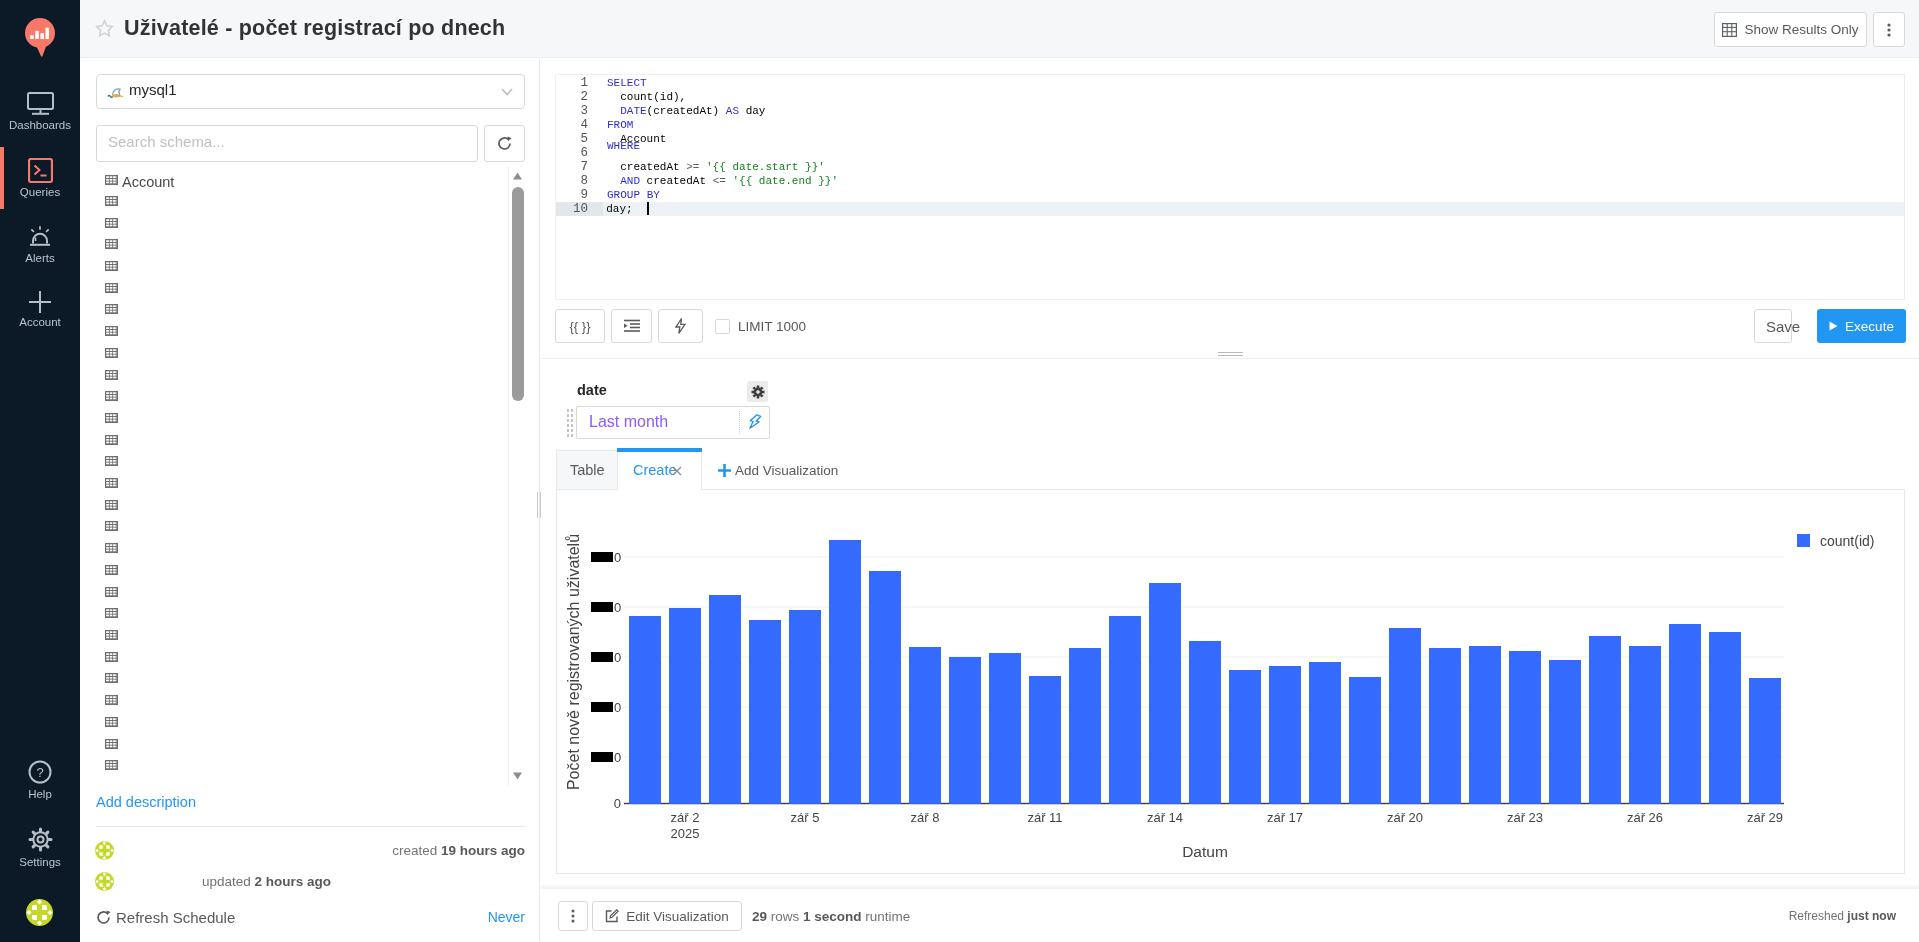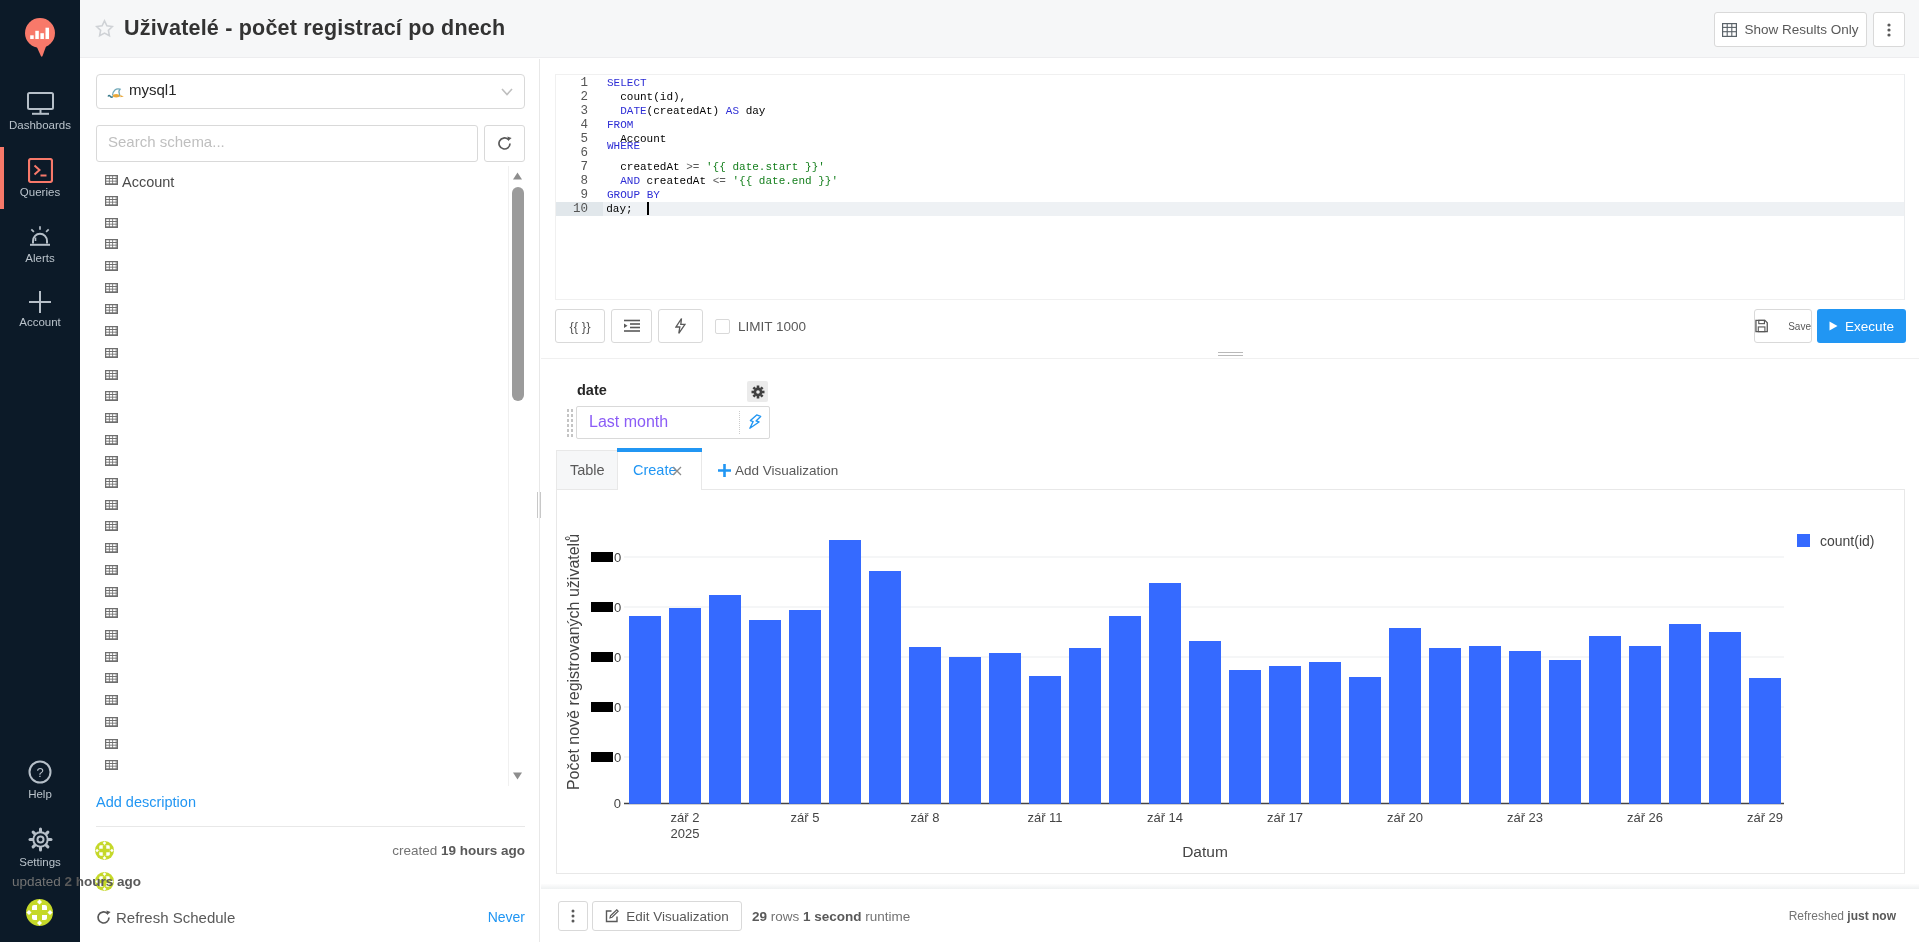--- a/index.html
+++ b/index.html
@@ -198,21 +198,21 @@
     <rect x="6" y="6" width="15" height="15" rx="2"></rect>
     <rect x="11.7" y="1.2" width="3.6" height="3.6" transform="rotate(45 13.5 3)"></rect>
     <rect x="11.7" y="22.2" width="3.6" height="3.6" transform="rotate(45 13.5 24)"></rect>
     <rect x="1.2" y="11.7" width="3.6" height="3.6" transform="rotate(45 3 13.5)"></rect>
     <rect x="22.2" y="11.7" width="3.6" height="3.6" transform="rotate(45 24 13.5)"></rect>
   </g>
   <rect x="6" y="11" width="15" height="5" fill="#c5d829"></rect>
   <rect x="11" y="6" width="5" height="15" fill="#c5d829"></rect>
 </svg>
 <div class="abs" style="left:0;top:843px;width:525px;text-align:right;font-size:13.5px;color:#737373;">created <b style="color:#595959;">19 hours ago</b></div>
-<div class="abs" style="left:12px;top:874px;width:525px;text-align:left;font-size:13.5px;color:#737373;">updated <b style="color:#595959;">2 hours ago</b></div>
+<div class="abs" style="left:4px;top:874px;width:525px;text-align:center;font-size:13.5px;color:#737373;">updated <b style="color:#595959;">2 hours ago</b></div>
 <svg class="abs" style="left:96px;top:910px;" width="15" height="15" viewBox="0 0 15 15">
       <path d="M13 7.5 A 5.5 5.5 0 1 1 11.2 3.4" fill="none" stroke="#595959" stroke-width="1.7"></path>
       <path d="M14.6 2.1 L10.4 0.6 L11.1 5.0 Z" fill="#595959"></path>
     </svg>
 <div class="abs" style="left:116px;top:909px;font-size:15px;color:#595959;">Refresh Schedule</div>
 <div class="abs" style="left:425px;top:909px;width:100px;text-align:right;font-size:14px;color:#2196f3;">Never</div>
 <div class="abs" style="left:555px;top:74px;width:1350px;height:226px;border:1px solid #f0f0f0;background:#fff;"></div>
 <div class="abs" style="left:1904px;top:74px;width:1px;height:226px;background:#ebedef;"></div>
 <div class="abs" style="left:556px;top:201.5px;width:1348px;height:14px;background:#eef1f4;"></div>
 <div class="abs" style="left:556px;top:201.5px;width:47px;height:14px;background:#e1e7eb;"></div>
@@ -248,21 +248,21 @@
         <path d="M0 4.5 L3.5 6.75 L0 9 Z" fill="#595959"></path>
       </svg>
 </div>
 <div class="btn" style="left:658px;top:309px;width:45px;height:34px;">
   <svg width="11" height="16" viewBox="0 0 11 16">
         <path d="M6.5 0.5 L1 9 L4.8 9 L3.8 15.3 L10 6.3 L5.8 6.3 Z" fill="none" stroke="#595959" stroke-width="1.3"></path>
       </svg>
 </div>
 <div class="abs" style="left:715px;top:319px;width:15px;height:15px;border:1px solid #d9d9d9;border-radius:2px;background:#fff;"></div>
 <div class="abs" style="left:738px;top:319px;font-size:13.5px;color:#595959;">LIMIT 1000</div>
-<div class="btn" style="left:1754px;top:309px;width:58px;height:34px;font-size:10px;gap:20px;">
+<div class="btn" style="left:1754px;top:309px;width:38px;height:34px;font-size:15px;gap:20px;">
   <svg width="14" height="14" viewBox="0 0 14 14">
         <path d="M1 1 L10.5 1 L13 3.5 L13 13 L1 13 Z" fill="none" stroke="#595959" stroke-width="1.4"></path>
         <rect x="3.5" y="8" width="7" height="5" fill="none" stroke="#595959" stroke-width="1.2"></rect>
         <rect x="4" y="1" width="6" height="3.5" fill="none" stroke="#595959" stroke-width="1.2"></rect>
       </svg>
   <span>Save</span>
 </div>
 <div class="abs" style="left:1817px;top:309px;width:89px;height:34px;background:#2196f3;border-radius:3px;display:flex;align-items:center;justify-content:center;gap:7px;color:#fff;font-size:13.5px;">
   <svg width="9" height="10" viewBox="0 0 9 10">
         <path d="M0.5 0.5 L8.5 5 L0.5 9.5 Z" fill="#fff"></path>

